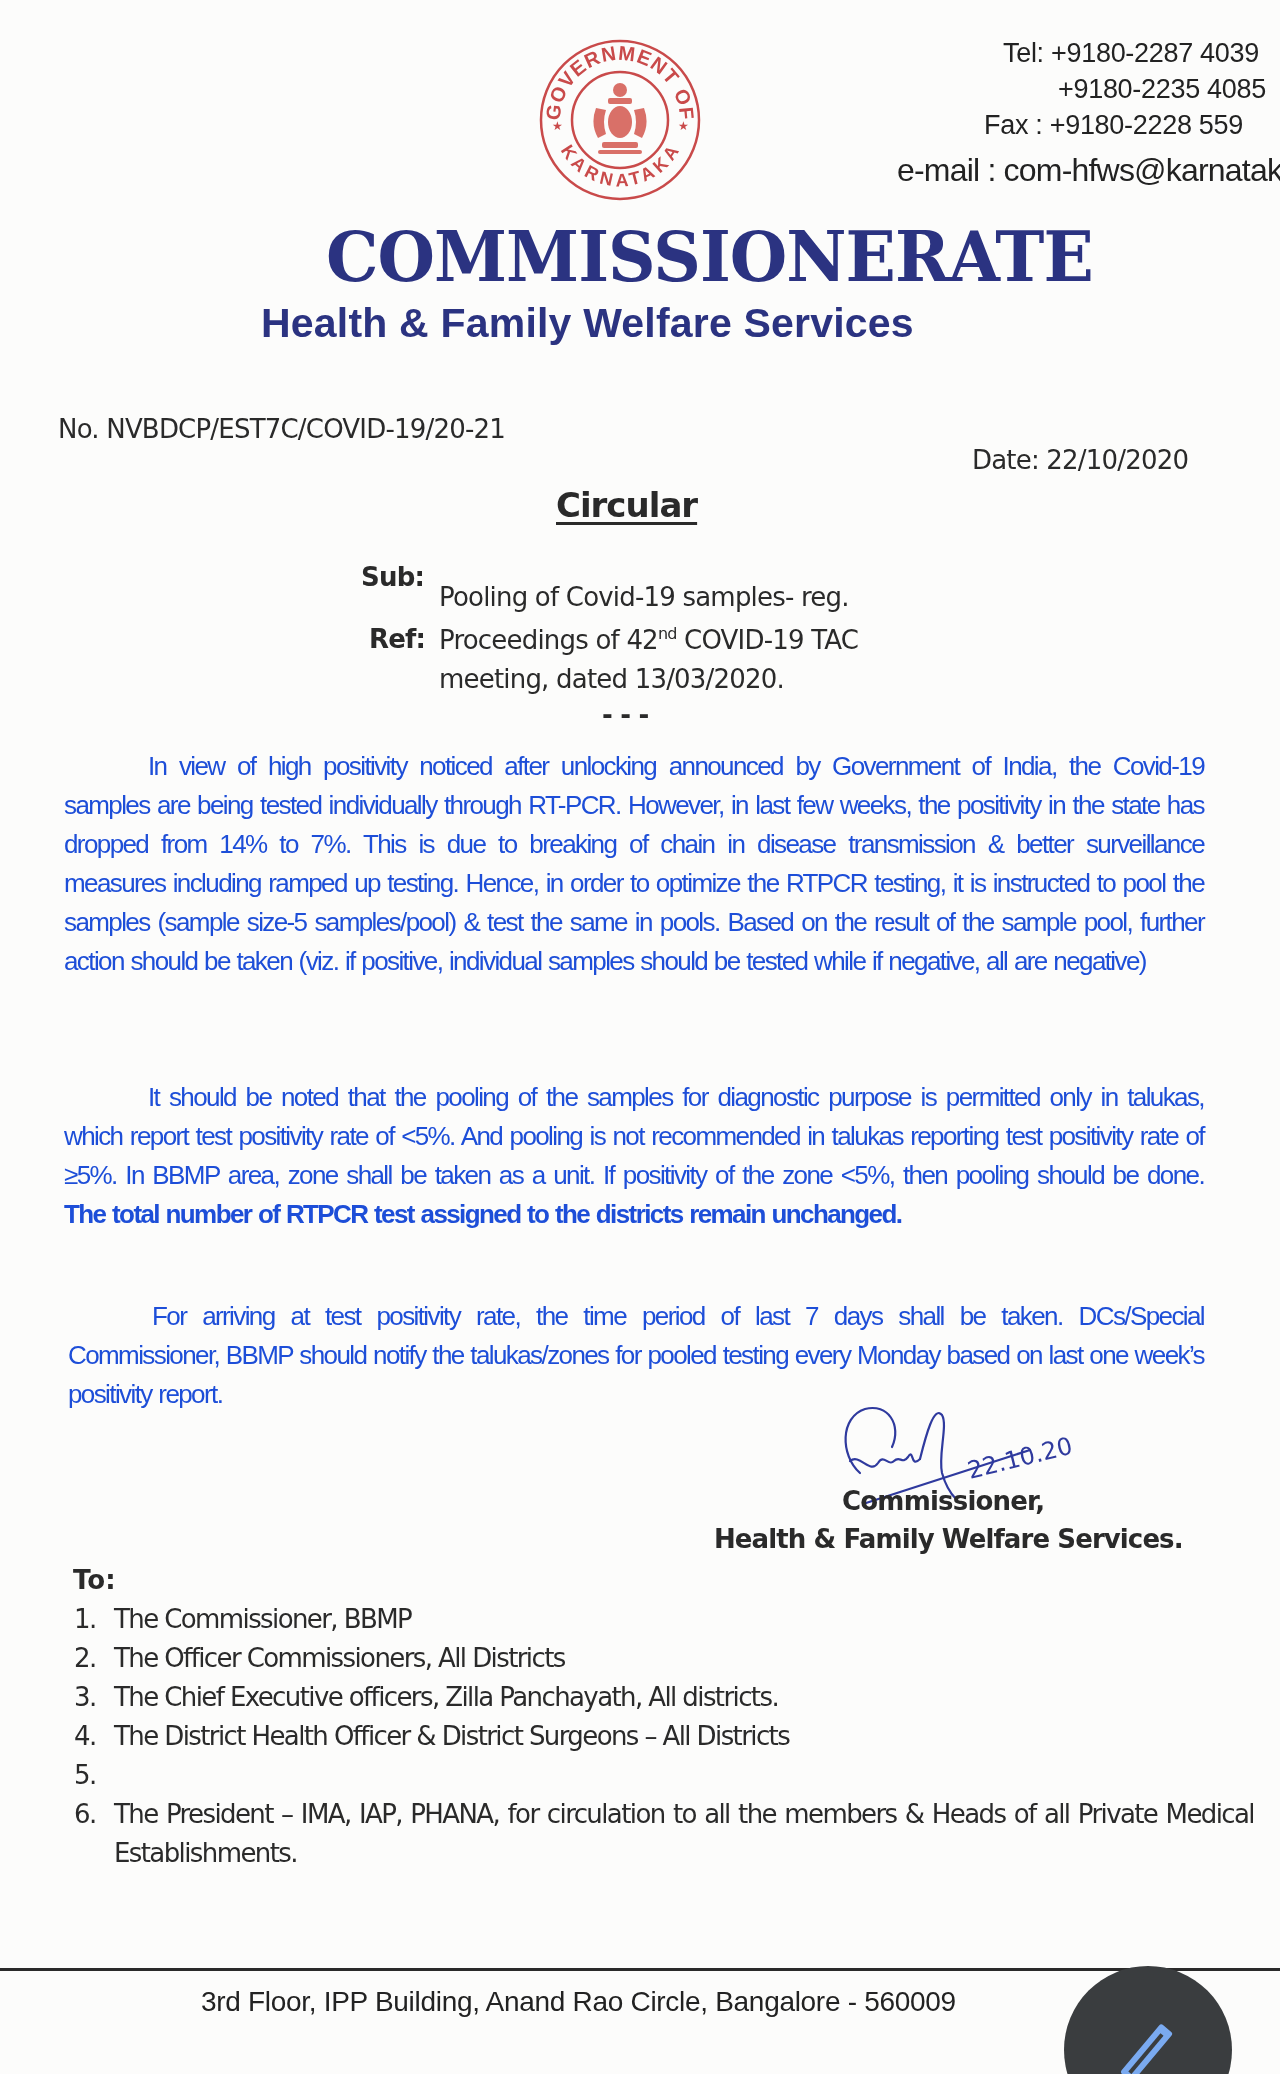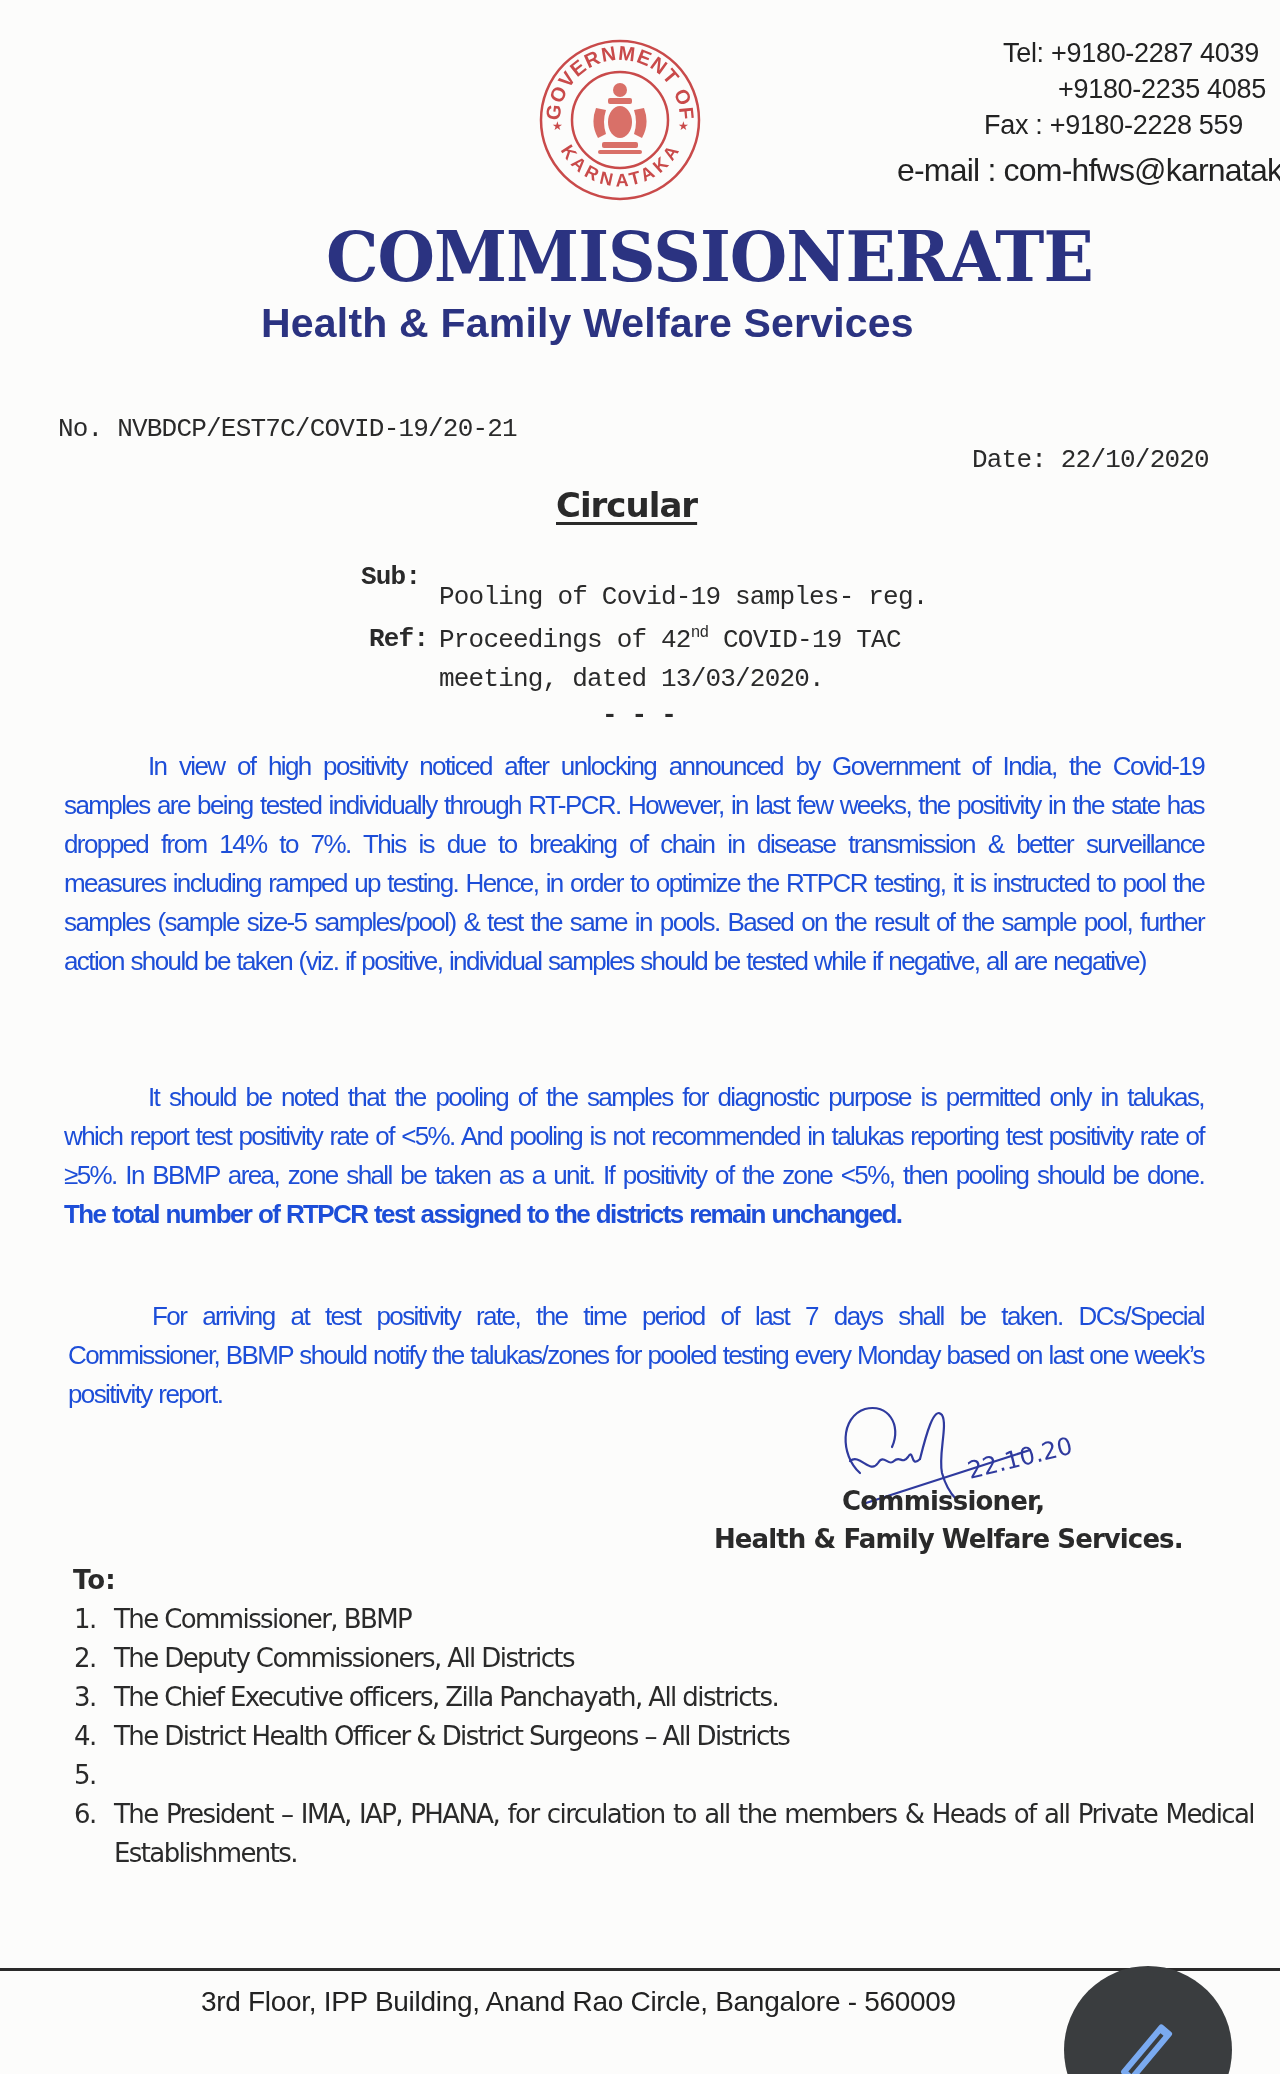--- a/index.html
+++ b/index.html
@@ -5,21 +5,21 @@
   html, body { margin:0; padding:0; }
   body { width:1280px; height:2074px; background:#fcfcfb; position:relative; overflow:hidden; font-family:"DejaVu Sans", sans-serif; color:#2a2a2a; }
   .abs { position:absolute; white-space:nowrap; }
   .contact { font-family:"Liberation Sans", sans-serif; font-size:27px; color:#222; letter-spacing:-0.3px; }
   .emblem { position:absolute; left:538px; top:38px; width:164px; height:164px; }
   .title { font-family:"DejaVu Serif", serif; font-weight:bold; color:#2b3381; font-size:66px; letter-spacing:-1px; transform:scaleY(1.05); }
   .subtitle { font-family:"Liberation Sans", sans-serif; font-weight:bold; color:#2b3381; font-size:41px; letter-spacing:0.2px; }
   .para { position:absolute; left:64px; width:1140px; font-family:Liberation Sans, sans-serif; font-size:26px; line-height:39px; text-align:justify; letter-spacing:-1.6px; word-spacing:1px; color:#1d4ed8;margin-top:10px; }
   .para .indent { display:inline-block; width:84px; }
   .para b { font-weight:bold; }
-  .hdr { font-size:26px; letter-spacing:-0.8px;font-family:Liberation Mono, monospace; }
+  .hdr { font-size:26px; letter-spacing:-0.8px; }
   .circular { font-weight:bold; font-size:34px; text-decoration:underline; text-underline-offset:5px; letter-spacing:-1px; }
   .bold { font-weight:bold; }
   .list { position:absolute; left:74px; top:1600px; font-size:26px; line-height:39px; letter-spacing:-1.6px; }
   .list .item { display:flex; }
   .list .num { width:40px; }
   .footer-line { position:absolute; left:0; top:1968px; width:1280px; height:3px; background:#2a2a2a; }
   .footer-txt { font-family:"Liberation Sans", sans-serif; font-size:28px; color:#222; letter-spacing:-0.3px; }
   .fab { position:absolute; left:1064px; top:1966px; width:168px; height:168px; border-radius:50%; background:#3a3d3f; }
 </style>
 </head>
@@ -89,21 +89,21 @@
 <div class="abs bold" style="left:714px; top:1524px; font-size:26px; letter-spacing:-0.9px;">Health &amp; Family Welfare Services.</div>
 
 <div class="abs bold" style="left:73px; top:1565px; font-size:26px;">To:</div>
 <div class="list">
   <div class="item">
       <span class="num">1.</span>
       <span>The Commissioner, BBMP</span>
     </div>
   <div class="item">
       <span class="num">2.</span>
-      <span>The Deputy Commissioners, All Districts</span>
+      <span>The Officer Commissioners, All Districts</span>
     </div>
   <div class="item">
       <span class="num">3.</span>
       <span>The Chief Executive officers, Zilla Panchayath, All districts.</span>
     </div>
   <div class="item">
       <span class="num">4.</span>
       <span>The District Health Officer &amp; District Surgeons – All Districts</span>
     </div>
   <div class="item">

